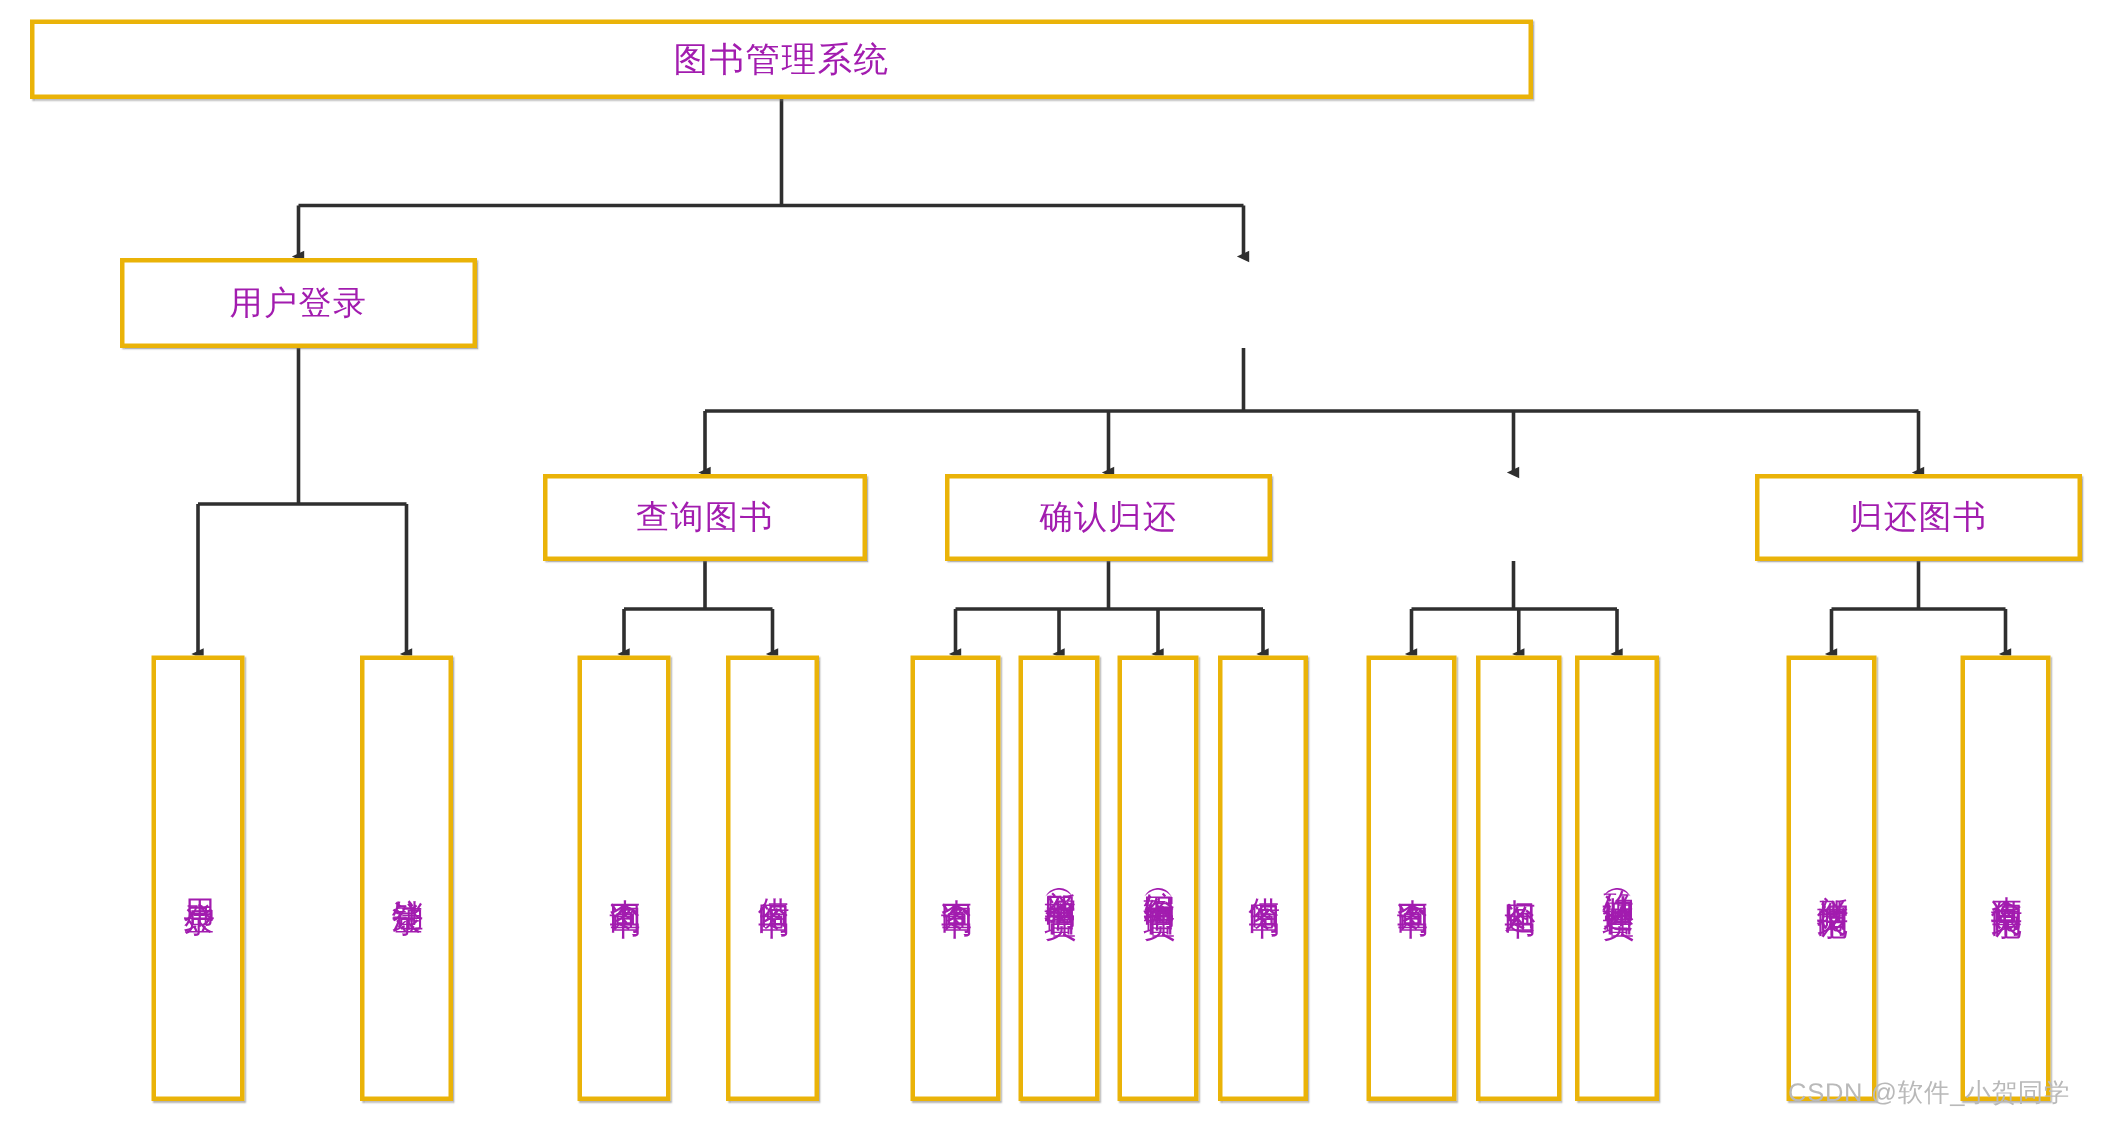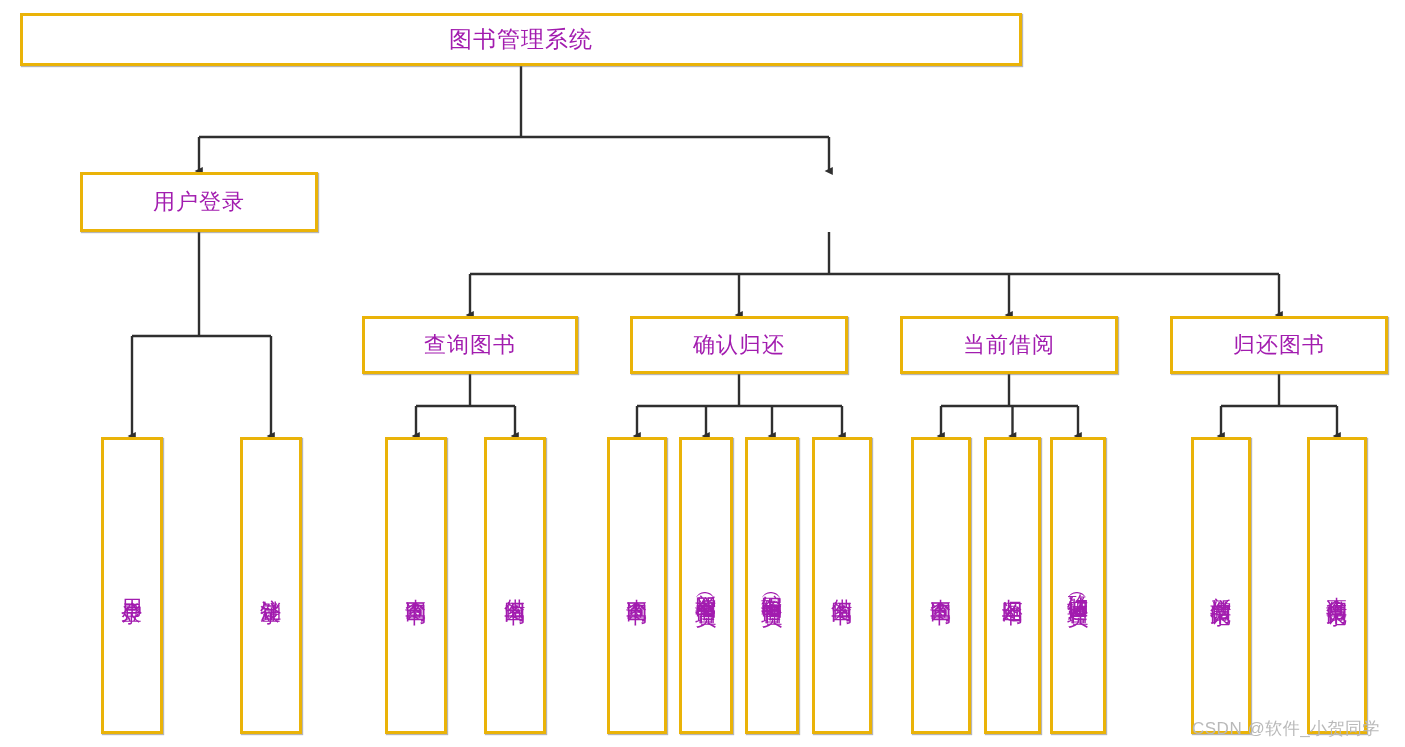--- a/index.html
+++ b/index.html
@@ -123,23 +123,20 @@
   <div class="node horizontal" style="left: 80px; top: 172px; width: 238px; height: 60px;">
     <span>用户登录</span>
   </div>
 
   <div class="node horizontal" style="left: 362px; top: 316px; width: 216px; height: 58px;">
     <span>查询图书</span>
   </div>
   <div class="node horizontal" style="left: 630px; top: 316px; width: 218px; height: 58px;">
     <span>确认归还</span>
   </div>
-  <div class="node horizontal" style="left: 900px; top: 316px; width: 218px; height: 58px;">
-    <span>当前借阅</span>
-  </div>
   <div class="node horizontal" style="left: 1170px; top: 316px; width: 218px; height: 58px;">
     <span>归还图书</span>
   </div>
 
   <div class="node vertical" style="left: 101px; top: 437px; width: 62px; height: 297px;">
     <span class="vlabel">用户登录</span>
   </div>
   <div class="node vertical" style="left: 240px; top: 437px; width: 62px; height: 297px;">
     <span class="vlabel">注销登录</span>
   </div>

